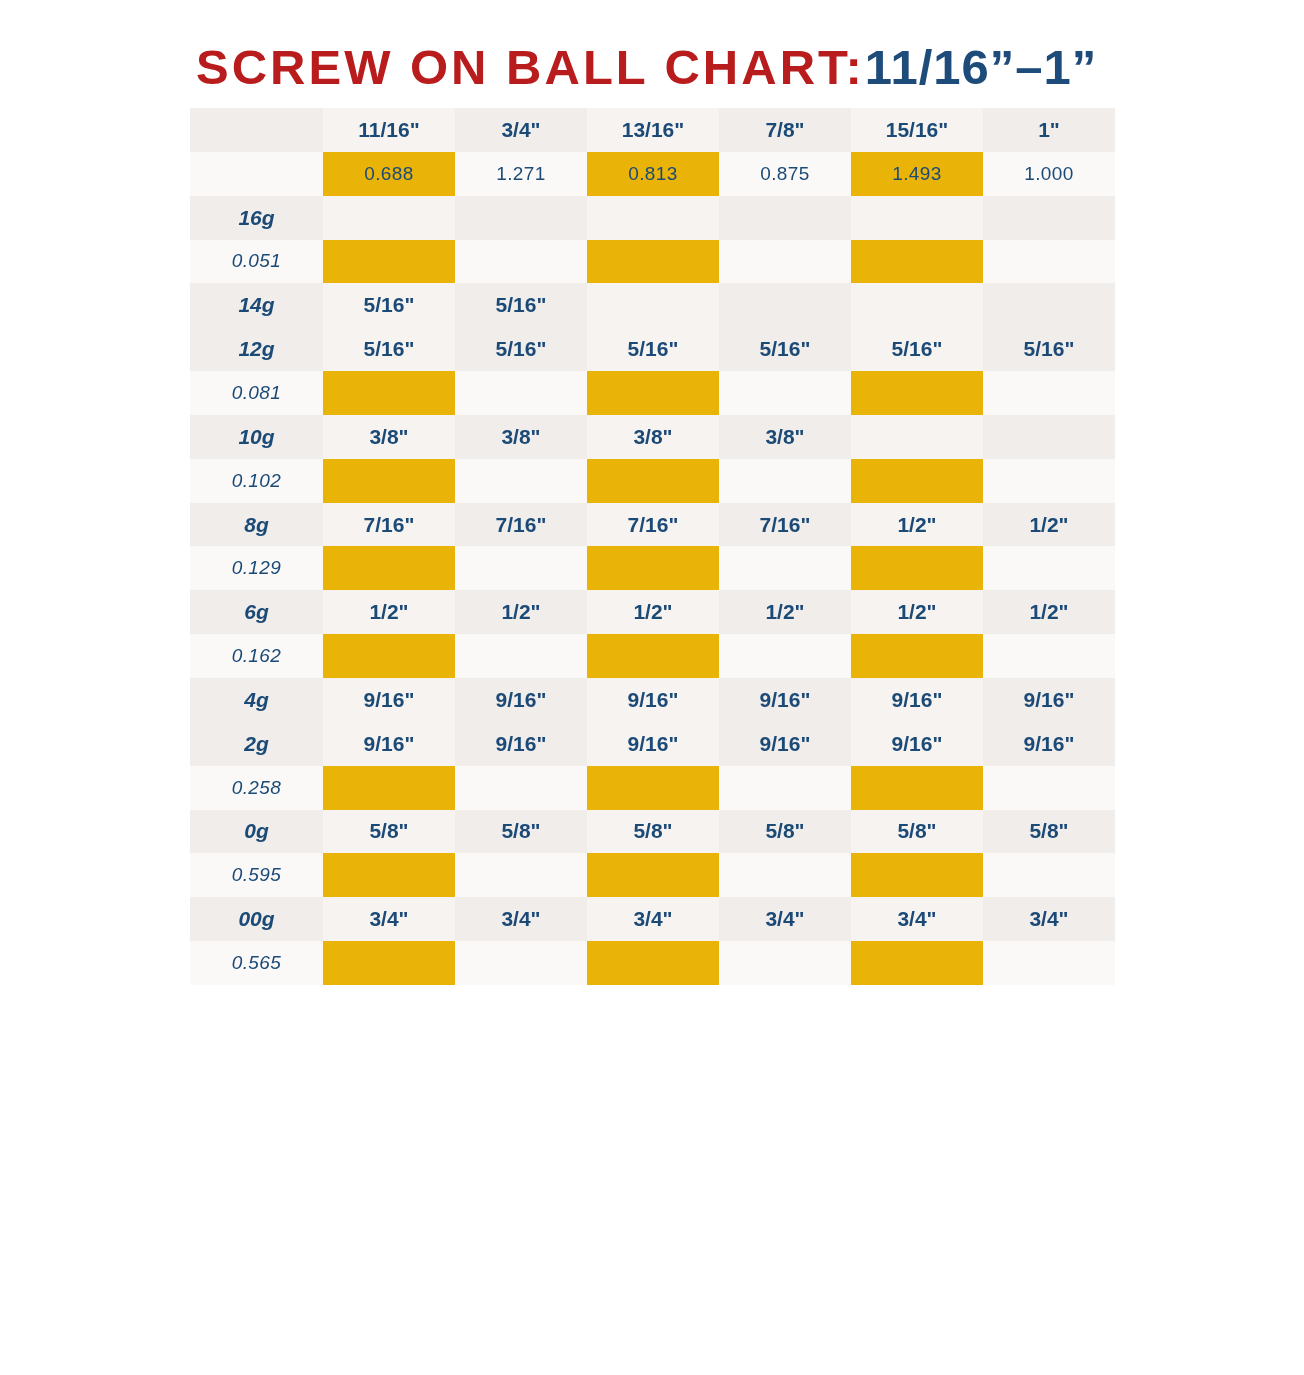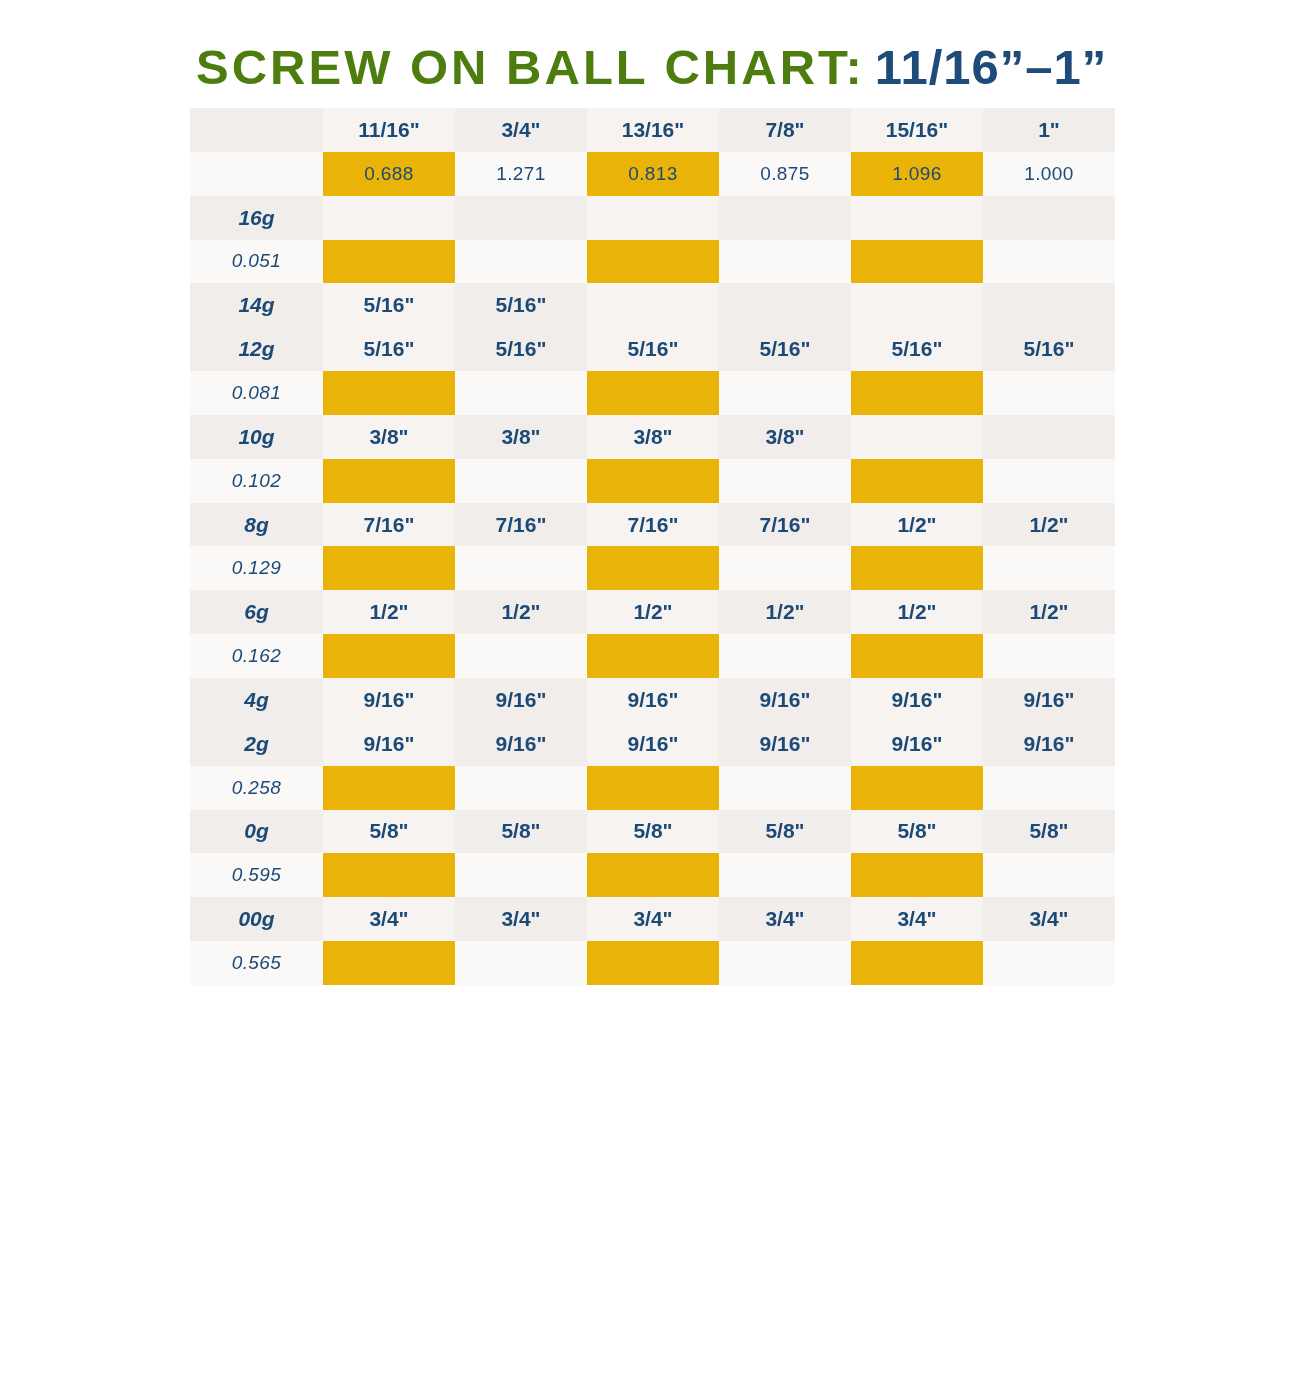--- a/index.html
+++ b/index.html
@@ -17,29 +17,28 @@
   }
   .title {
     position: absolute;
     left: 196px;
     top: 42px;
     line-height: 1.05;
     white-space: nowrap;
     font-weight: 700;
   }
   .title-tan {
-    color: #4d7c0f;
+    color: #b91c1c;
     font-size: 49px;
     letter-spacing: 3px;
   }
   .title-navy {
     color: #1d4b7a;
     font-size: 49px;
     letter-spacing: 1px;
-    margin-left: 10px;
   }
   .ball-table {
     position: absolute;
     left: 190px;
     top: 108px;
     width: 925px;
     height: 877px;
     display: flex;
     flex-direction: column;
   }
@@ -92,21 +91,21 @@
         <div class="cell g-e">7/8"</div>
         <div class="cell g-o">15/16"</div>
         <div class="cell g-e">1"</div>
       </div>
       <div class="row white">
         <div class="cell w-e label-col"></div>
         <div class="cell w-o">0.688</div>
         <div class="cell w-e">1.271</div>
         <div class="cell w-o">0.813</div>
         <div class="cell w-e">0.875</div>
-        <div class="cell w-o">1.096</div>
+        <div class="cell w-o">1.493</div>
         <div class="cell w-e">1.000</div>
       </div>
       <div class="row gray">
         <div class="cell g-e label-col">16g</div>
         <div class="cell g-o"></div>
         <div class="cell g-e"></div>
         <div class="cell g-o"></div>
         <div class="cell g-e"></div>
         <div class="cell g-o"></div>
         <div class="cell g-e"></div>

